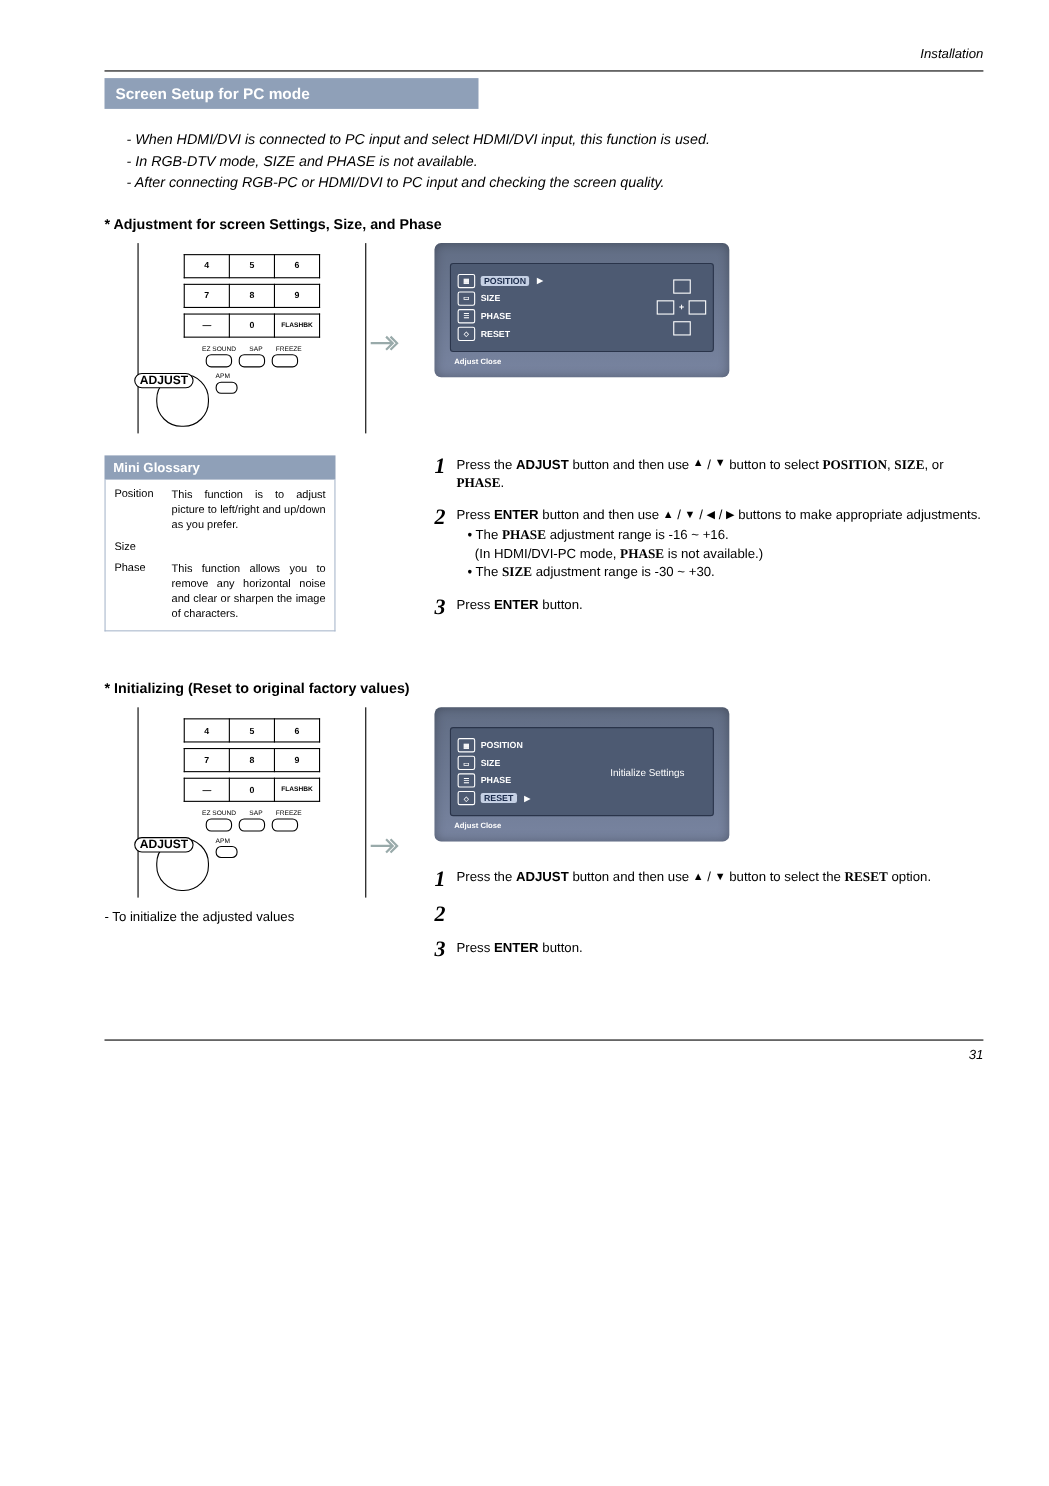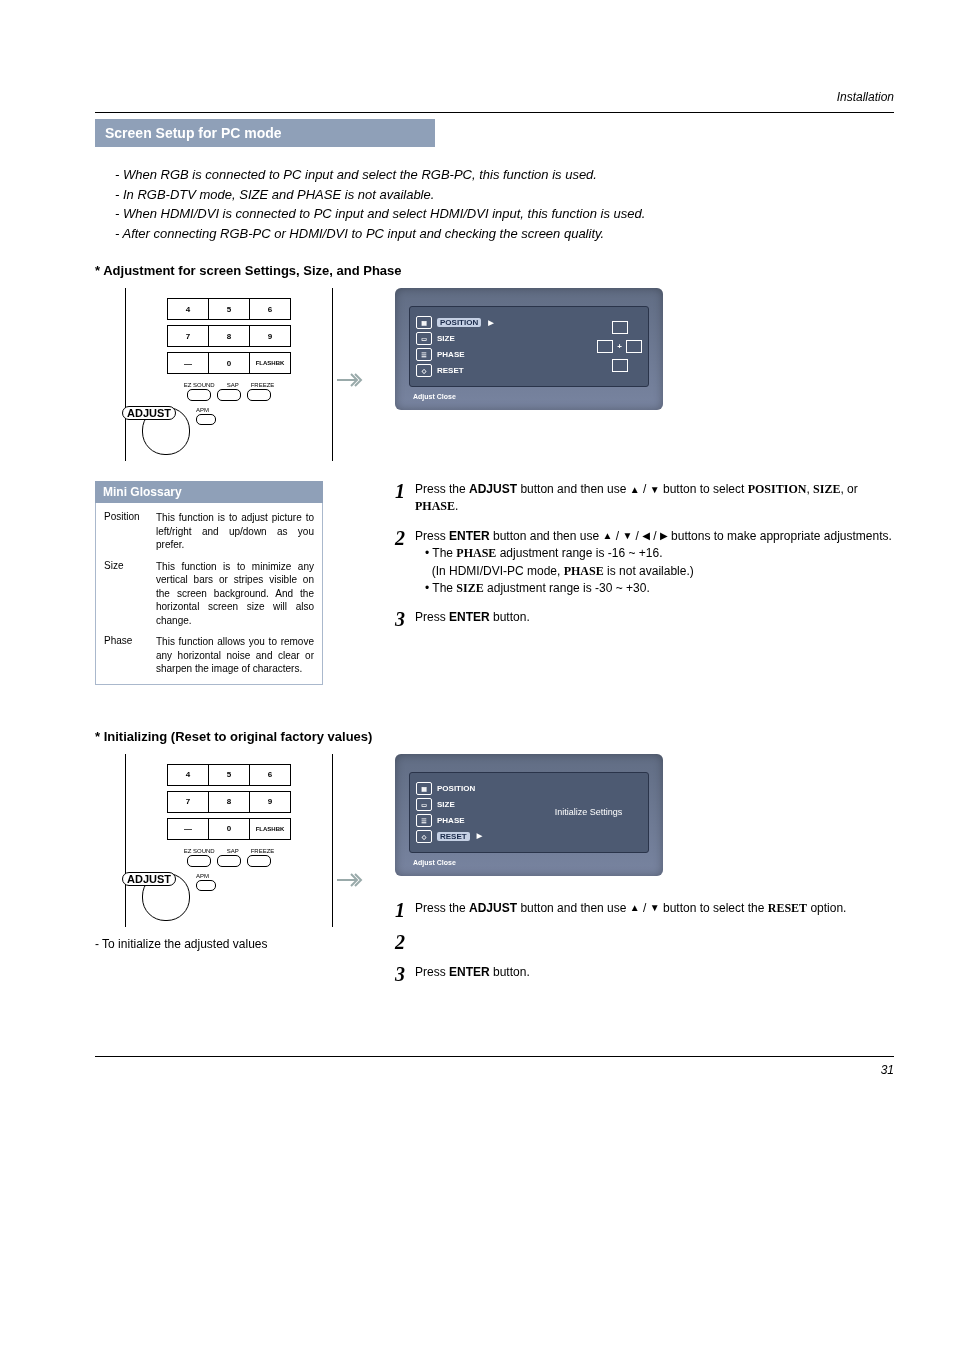--- a/index.html
+++ b/index.html
@@ -5,21 +5,21 @@
   body {
     margin: 0;
     padding: 0;
     font-family: Arial, Helvetica, sans-serif;
     font-size: 12px;
     color: #000;
     background: #fff;
     width: 954px;
   }
   .page {
-    padding: 90px 60px 40px 95px;
+    padding: 42px 60px 40px 95px;
   }
   .header-line {
     border-top: 1px solid #000;
     margin-bottom: 6px;
   }
   .section-header {
     text-align: right;
     font-style: italic;
     font-size: 12px;
     margin-bottom: 8px;
@@ -157,21 +157,21 @@
   .steps {margin-top:14px;}
   .step {display:flex;gap:10px;margin-bottom:12px;}
   .step-num {font-size:20px;font-weight:bold;font-style:italic;font-family:Georgia,serif;line-height:1;}
   .step-text {font-size:12px;line-height:1.45;}
   .step-text .bullet {margin-left:10px;text-align:center;}
   strong.serif {font-family:Georgia,serif;font-weight:bold;}
   .arrow-sym {font-size:10px;display:inline-block;vertical-align:middle;}
 
   
   .glossary {
-    width:228px;margin-left:0;margin-top:14px;
+    width:210px;margin-left:0;margin-top:14px;
   }
   .glossary-title {
     background:#8fa0b8;color:#fff;font-weight:bold;font-size:12px;
     padding:4px 8px;
   }
   .glossary-body {
     border:1px solid #aab8cc;border-top:none;padding:8px;font-size:10px;
   }
   .gloss-row {display:flex;gap:8px;margin-bottom:8px;}
   .gloss-term {width:44px;flex-shrink:0;}
@@ -186,23 +186,22 @@
 </head>
 <body>
 
 <div class="page">
   <div class="section-header">Installation</div>
   <div class="header-line"></div>
 
   <div class="title-bar">Screen Setup for PC mode</div>
 
   <div class="notes-block">
-    <div>-  When RGB is connected to PC input and select the RGB-PC, this function is used.</div>
+    <div>-  When HDMI/DVI is connected to PC input and select HDMI/DVI input, this function is used.</div>
     <div>-  In RGB-DTV mode, SIZE and PHASE is not available.</div>
-    <div>-  When HDMI/DVI is connected to PC input and select HDMI/DVI input, this function is used.</div>
     <div>-  After connecting RGB-PC or HDMI/DVI to PC input and checking the screen quality.</div>
   </div>
 
   <div class="sub-heading">* Adjustment for screen Settings, Size, and Phase</div>
 
   <div class="row" style="margin-top:10px;">
     <div class="remote-col">
       <div class="remote-outer">
         <table class="num-grid">
           <tbody>
@@ -305,21 +304,20 @@
     <div class="remote-col">
       <div class="glossary">
         <div class="glossary-title">Mini Glossary</div>
         <div class="glossary-body">
           <div class="gloss-row">
               <div class="gloss-term">Position</div>
               <div class="gloss-def">This function is to adjust picture to left/right and up/down as you prefer.</div>
             </div>
           <div class="gloss-row">
               <div class="gloss-term">Size</div>
-              <div class="gloss-def">This function is to minimize any vertical bars or stripes visible on the screen background. And the horizontal screen size will also change.</div>
             </div>
           <div class="gloss-row" style="margin-bottom:0">
               <div class="gloss-term">Phase</div>
               <div class="gloss-def">This function allows you to remove any horizontal noise and clear or sharpen the image of characters.</div>
             </div>
         </div>
       </div>
     </div>
 
     <div style="flex:1;padding-left:60px">

